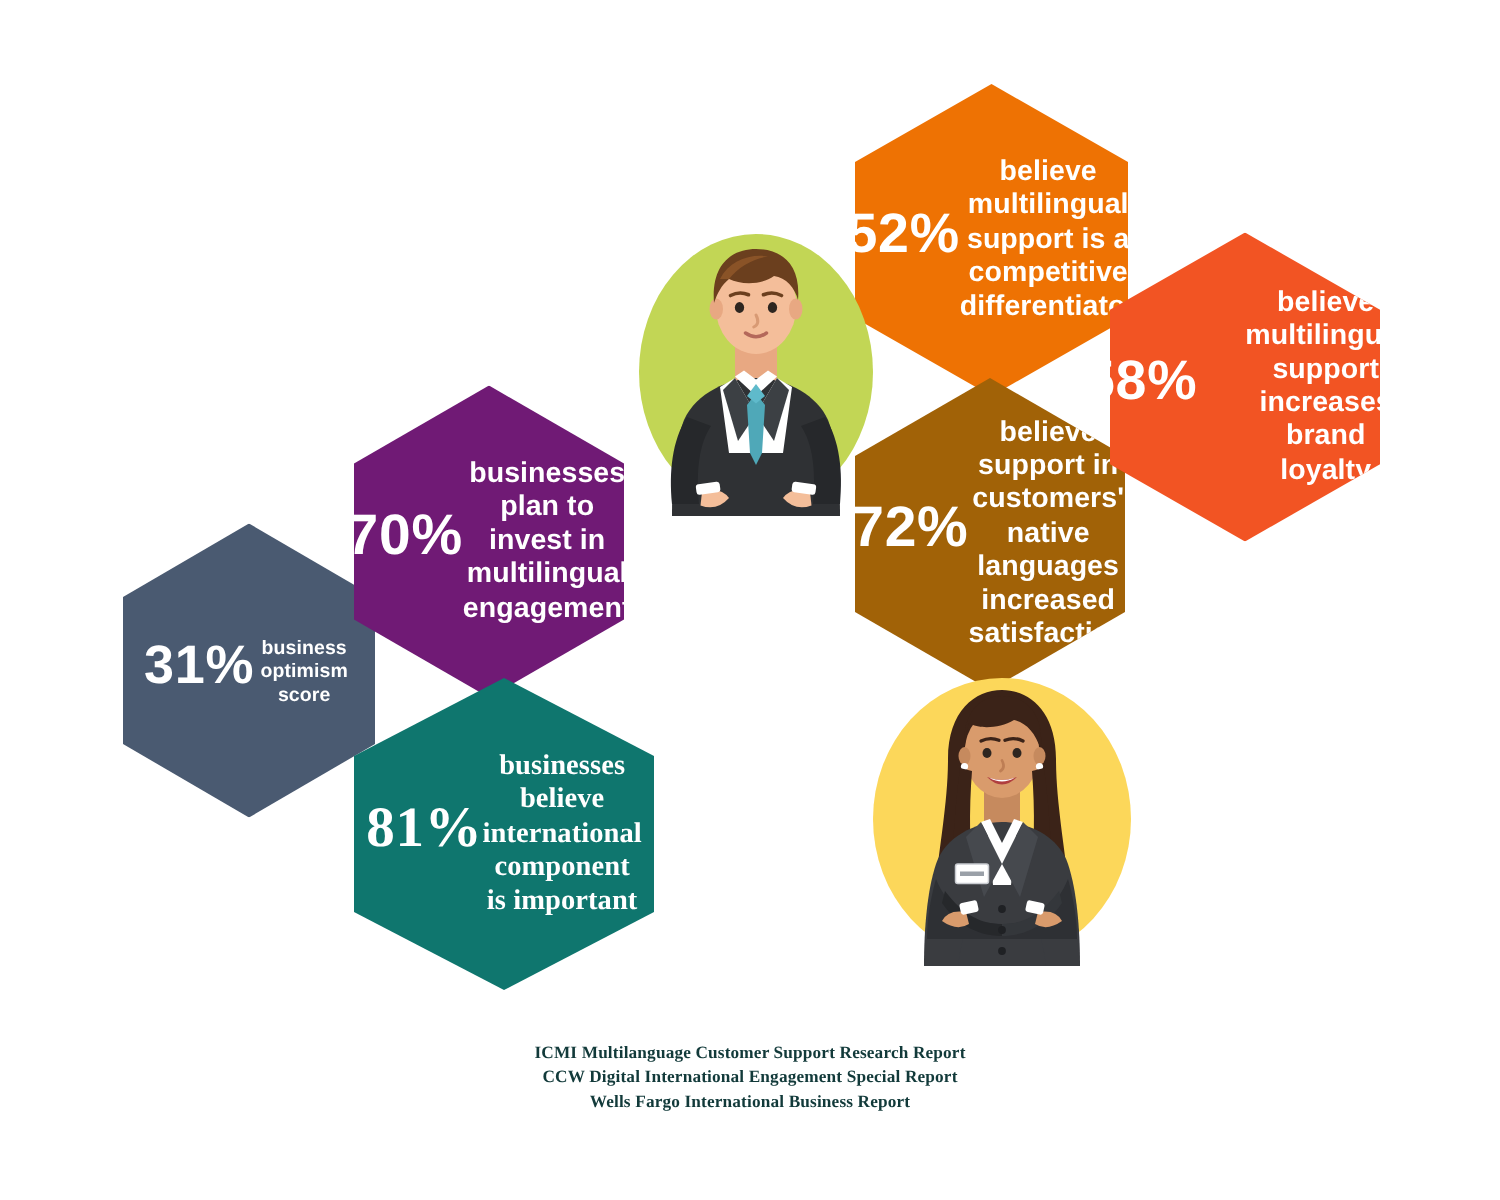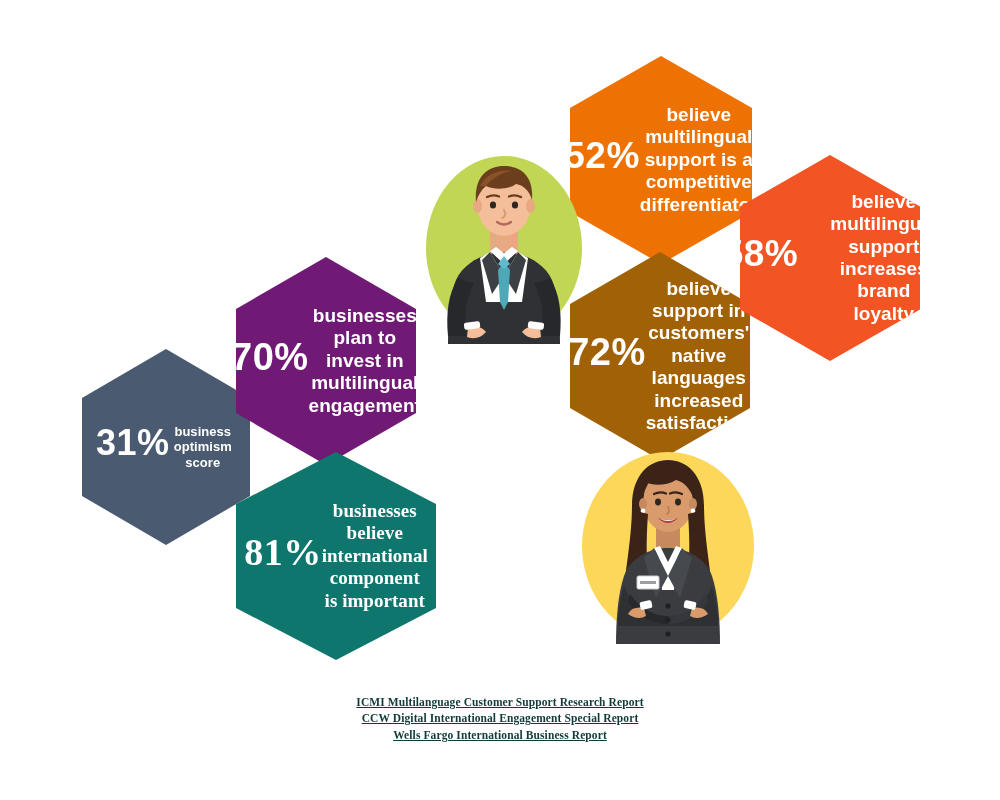--- a/index.html
+++ b/index.html
@@ -79,21 +79,21 @@
     right: 0;
     top: 694px;
     text-align: center;
     font-family: "Liberation Serif", serif;
     color: #123a3a;
     font-weight: 700;
     font-size: 11.5px;
     line-height: 1.42;
     letter-spacing: 0.1px;
   }
-  #sources div { white-space: nowrap; text-decoration: underline; }
+  #sources div { white-space: nowrap; }
 </style>
 </head>
 <body>
 
 <div id="infographic">
 
   <div class="hex hex-74">
     <div class="pct">31%</div>
     <div class="cap">business optimism score</div>
   </div>

